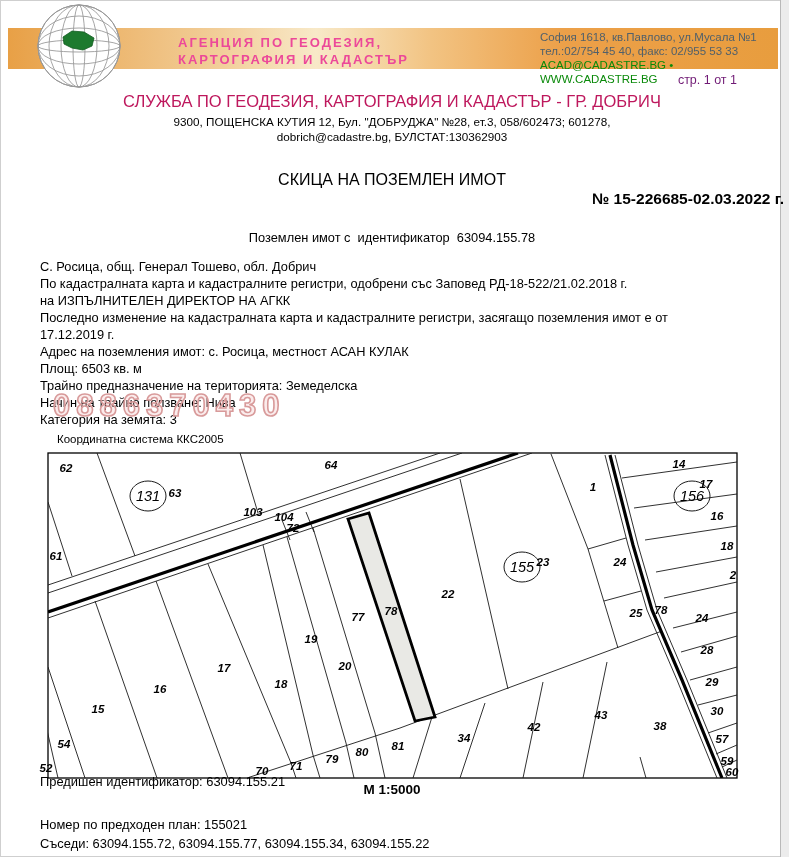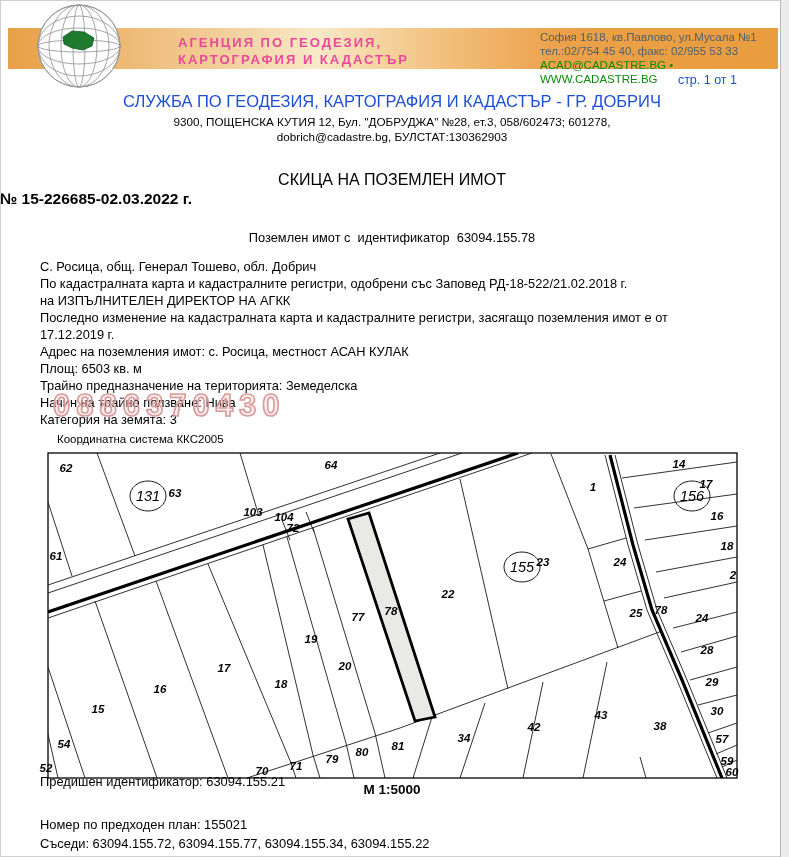--- a/index.html
+++ b/index.html
@@ -7,26 +7,26 @@
         font-family:"Liberation Sans",sans-serif;color:#000;}
   .frame{position:absolute;left:0;top:0;width:779px;height:855px;border:1px solid #cfcfcf;border-right:none;}
   .right-strip{position:absolute;left:780px;top:0;width:9px;height:857px;background:#ececec;border-left:1px solid #b9b9b9;}
   .banner{position:absolute;left:8px;top:28px;width:770px;height:41px;
           background:linear-gradient(90deg,#e8a046 0%,#f2cf9b 28%,#f8e9c8 40%,#f2c382 55%,#eca049 72%,#e89d3e 100%);}
   .logo{position:absolute;left:36px;top:3px;width:86px;height:86px;}
   .agency-name{position:absolute;left:130px;top:34px;line-height:17px;font-size:13px;font-weight:bold;
                letter-spacing:2px;color:#ec4899;margin-left:48px;}
   .contact{position:absolute;left:540px;top:30px;font-size:11.5px;line-height:14px;color:#51606a;}
   .contact .web{color:#0a8a0a;}
-  .page-note{position:absolute;right:52px;top:73px;font-size:12.5px;color:#1d4ed8;}
-  .office-title{position:absolute;left:0;top:92px;width:784px;text-align:center;font-size:16.5px;color:#1d4ed8;}
+  .page-note{position:absolute;right:52px;top:73px;font-size:12.5px;color:#701a75;}
+  .office-title{position:absolute;left:0;top:92px;width:784px;text-align:center;font-size:16.5px;color:#be185d;}
   .office-addr1{position:absolute;left:0;top:115px;width:784px;text-align:center;font-size:11.7px;}
   .office-addr2{position:absolute;left:0;top:130px;width:784px;text-align:center;font-size:11.7px;}
   .doc-title1{position:absolute;left:0;top:171px;width:784px;text-align:center;font-size:16px;font-weight:normal;}
-  .doc-title2{position:absolute;left:0;top:190px;width:784px;text-align:left;font-size:15.5px;font-weight:bold;}
+  .doc-title2{position:absolute;left:0;top:190px;width:784px;text-align:right;font-size:15.5px;font-weight:bold;}
   .id-line{position:absolute;left:0;top:230px;width:784px;text-align:center;font-size:12.8px;}
   .body-block{position:absolute;left:40px;top:258px;width:715px;font-size:12.8px;line-height:17px;}
   .b{font-weight:normal;}
   .watermark{position:absolute;left:53px;top:388px;font-size:31px;letter-spacing:6px;font-weight:bold;
              color:rgba(240,185,185,0.28);-webkit-text-stroke:1.6px #d89a9a;white-space:nowrap;}
   .coord-label{position:absolute;left:57px;top:433px;font-size:11.5px;}
   .map-svg{position:absolute;left:0;top:0;width:789px;height:857px;}
   .scale-label{position:absolute;left:0;top:782px;width:784px;text-align:center;font-size:13.5px;font-weight:bold;}
   .footer-line{position:absolute;left:40px;font-size:12.9px;}
   .f1{top:774px;text-align:right;} .f2{top:817px;} .f3{top:836px;}

